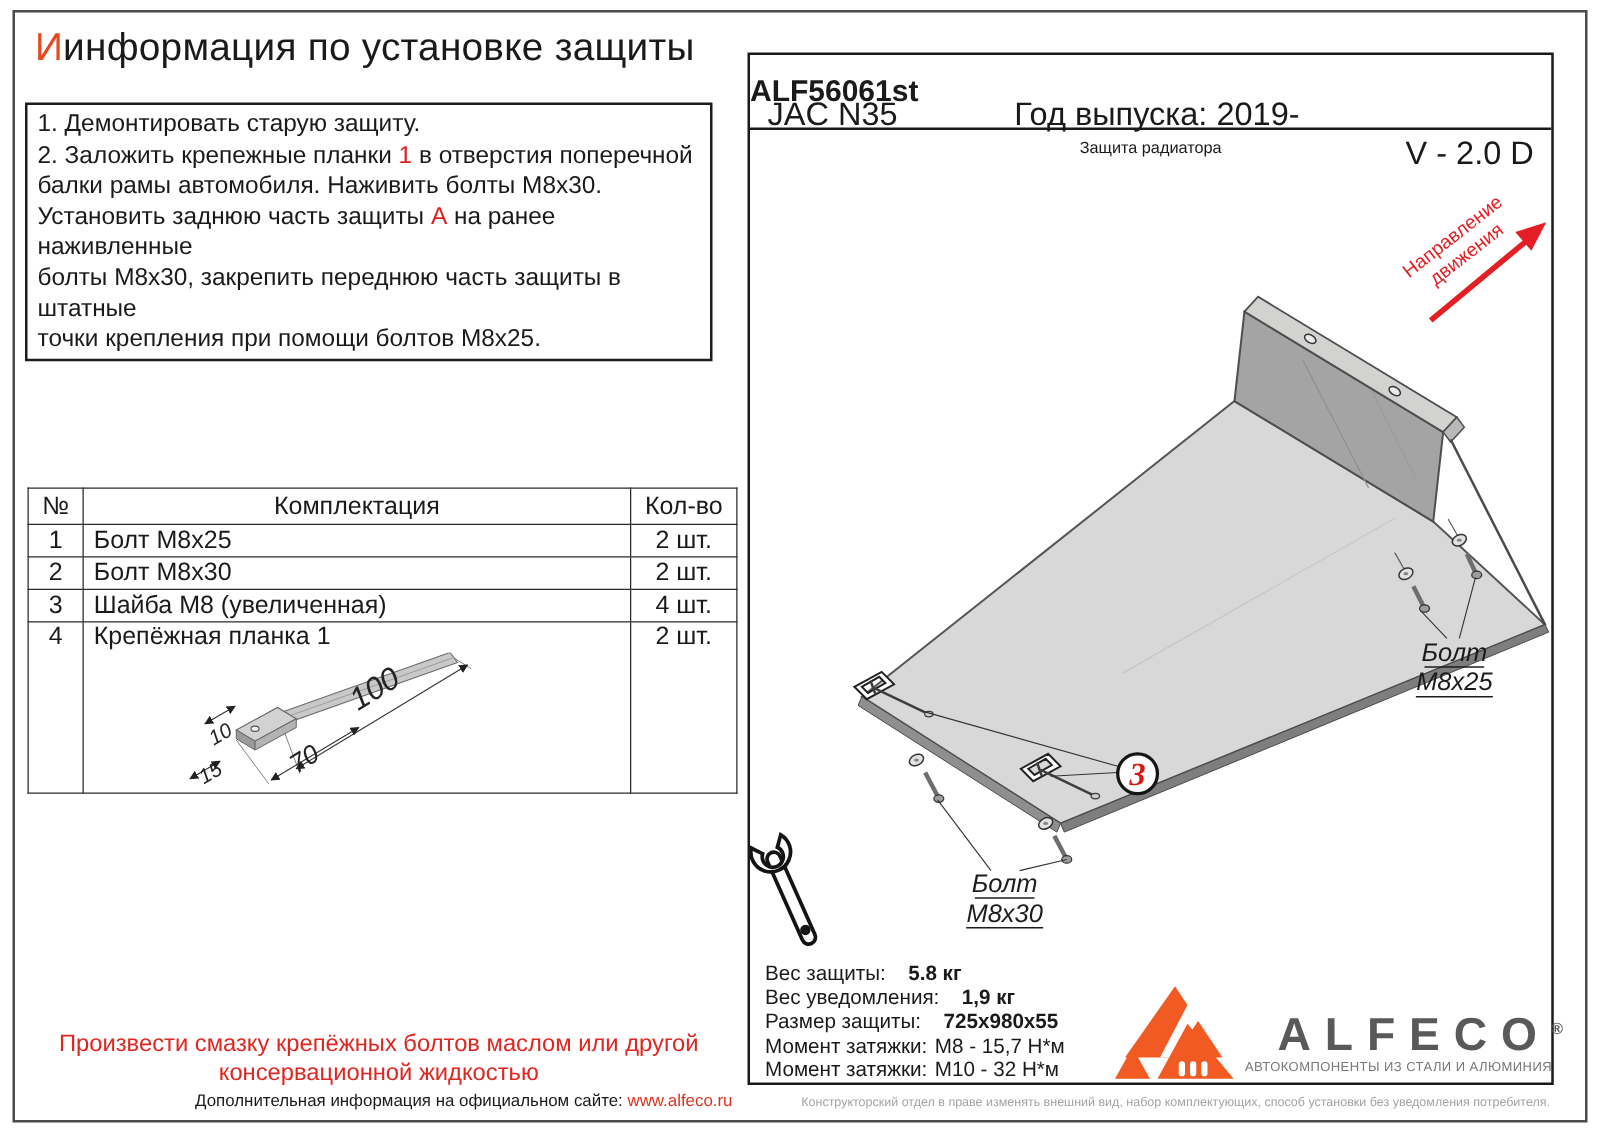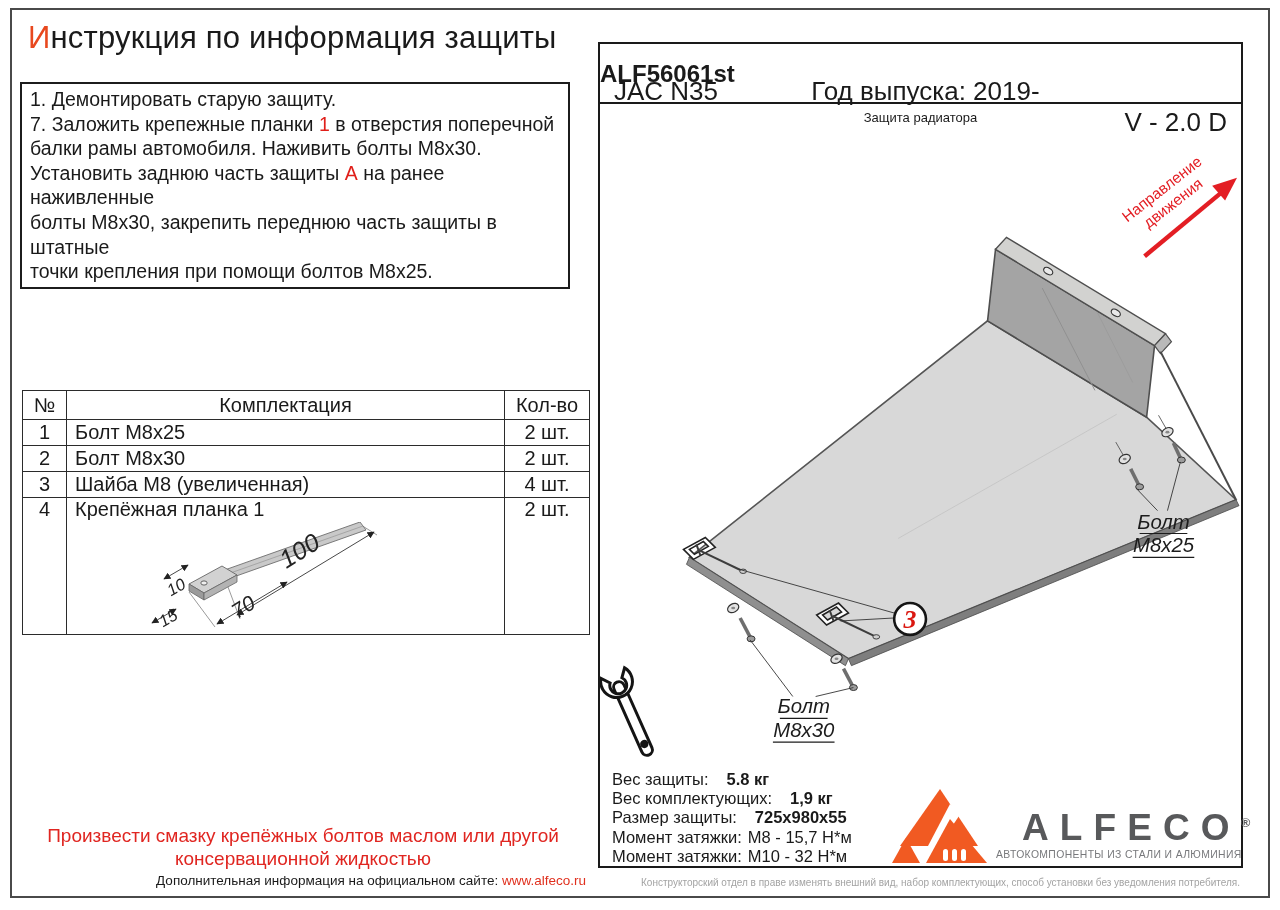--- a/index.html
+++ b/index.html
@@ -47,25 +47,25 @@
   .lname sup{font-size:13px;letter-spacing:0;}
   .ltag{font-size:10.4px;color:#77787b;letter-spacing:.035em;margin-top:2px;white-space:nowrap;}
   .disclaimer{position:absolute;right:40px;top:877px;font-size:10px;color:#a3a3a3;}
 </style>
 </head>
 <body>
 
 <div class="page">
   <div class="outer-border"></div>
 
-  <div class="title"><span class="accent">И</span><span>нструкция по информация защиты</span></div>
+  <div class="title"><span class="accent">И</span><span>информация по установке защиты</span></div>
 
   <div class="instr-box" id="instructions">
       <div class="iline"><span>1. Демонтировать старую защиту.</span></div>
-      <div class="iline"><span>7. Заложить крепежные планки </span><span class="red">1</span><span> в отверстия поперечной</span></div>
+      <div class="iline"><span>2. Заложить крепежные планки </span><span class="red">1</span><span> в отверстия поперечной</span></div>
       <div class="iline"><span>балки рамы автомобиля. Наживить болты М8х30.</span></div>
       <div class="iline"><span>Установить заднюю часть защиты </span><span class="red">А</span><span> на ранее наживленные</span></div>
       <div class="iline"><span>болты М8х30, закрепить переднюю часть защиты в штатные</span></div>
       <div class="iline"><span>точки крепления при помощи болтов М8х25.</span></div>
     </div>
 
   <table class="parts">
     <thead>
       <tr>
         <th class="c-num">№</th>
@@ -239,21 +239,21 @@
 
       <g transform="translate(34,680) rotate(-24)">
         <rect x="-5.5" y="-42" width="11" height="80" rx="5.5" fill="#fff" stroke="#141414" stroke-width="3"></rect>
         <path d="M -13,-52 A 16 16 0 1 0 13,-52 L 6.5,-44 A 8.5 8.5 0 1 1 -6.5,-44 Z" fill="#fff" stroke="#141414" stroke-width="3"></path>
         <circle cx="0" cy="26" r="4.2" fill="#141414"></circle>
       </g>
     </svg>
 
     <div class="specs" id="specs">
         <div class="spec-line"><span>Вес защиты:</span><span class="sv b">5.8 кг</span></div>
-        <div class="spec-line"><span>Вес комплектующих:</span><span class="sv b">1,9 кг</span></div>
+        <div class="spec-line"><span>Вес уведомления:</span><span class="sv b">1,9 кг</span></div>
         <div class="spec-line"><span>Размер защиты:</span><span class="sv b">725x980x55</span></div>
         <div class="spec-line"><span>Момент затяжки:</span><span class="sv">М8 - 15,7 Н*м</span></div>
         <div class="spec-line"><span>Момент затяжки:</span><span class="sv">М10 - 32 Н*м</span></div>
       </div>
 
     <div class="logo">
       <svg class="mark" viewBox="0 0 100 80">
         <polygon points="48,3 8,60 86,60" fill="#f15a22"></polygon>
         <polygon points="36,60 58,18 69,27 47,60" fill="#fff"></polygon>
         <polygon points="14,52 0,77 28,77" fill="#f15a22"></polygon>

